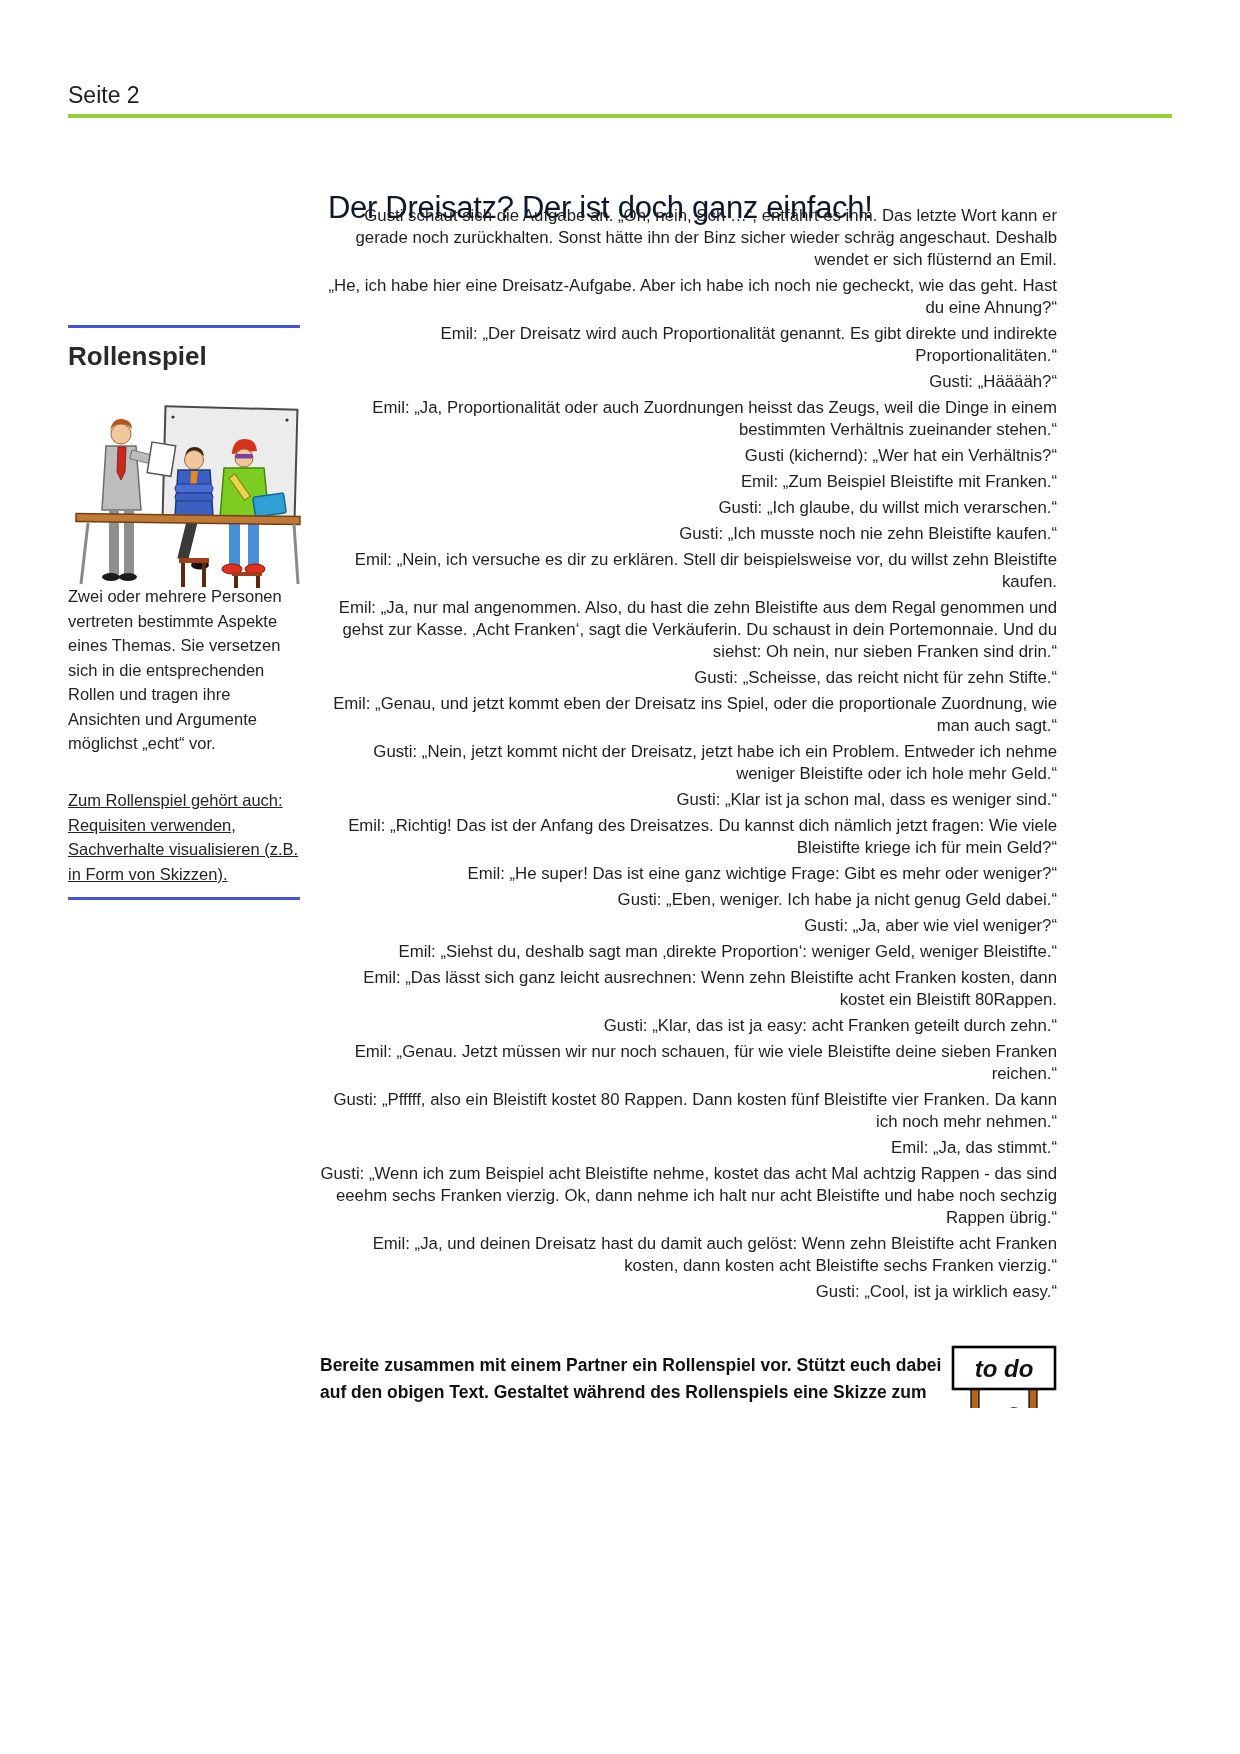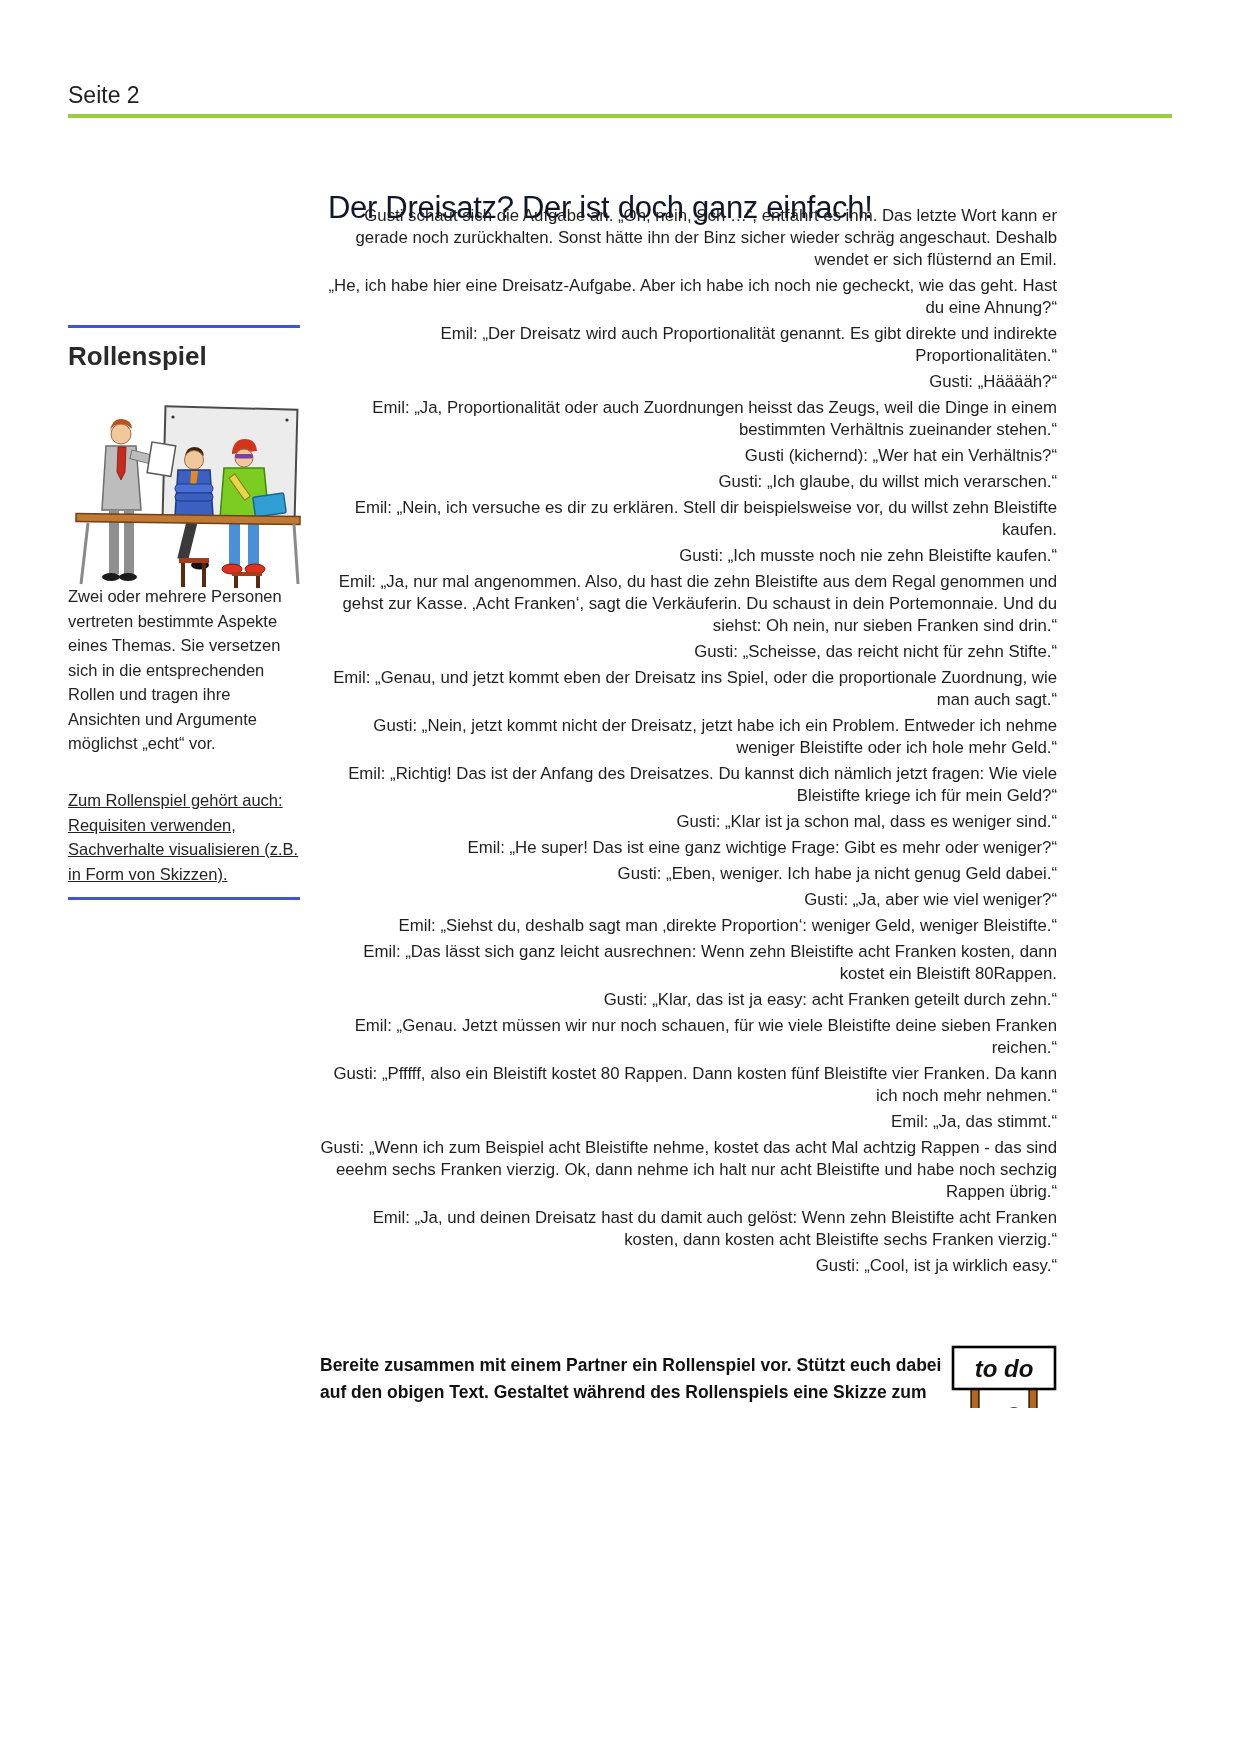--- a/index.html
+++ b/index.html
@@ -144,29 +144,30 @@
 
   <main>
     <h1 class="article-title">Der Dreisatz? Der ist doch ganz einfach!</h1>
     <div class="dialogue" id="dialogue">
         <p>Gusti schaut sich die Aufgabe an. „Oh, nein, Sch …“, entfährt es ihm. Das letzte Wort kann er gerade noch zurückhalten. Sonst hätte ihn der Binz sicher wieder schräg angeschaut. Deshalb wendet er sich flüsternd an Emil.</p>
         <p>„He, ich habe hier eine Dreisatz-Aufgabe. Aber ich habe ich noch nie gecheckt, wie das geht. Hast du eine Ahnung?“</p>
         <p>Emil: „Der Dreisatz wird auch Proportionalität genannt. Es gibt direkte und indirekte Proportionalitäten.“</p>
         <p>Gusti: „Hääääh?“</p>
         <p>Emil: „Ja, Proportionalität oder auch Zuordnungen heisst das Zeugs, weil die Dinge in einem bestimmten Verhältnis zueinander stehen.“</p>
         <p>Gusti (kichernd): „Wer hat ein Verhältnis?“</p>
+        <p>Emil: „Zum Beispiel Bleistifte mit Franken.“</p>
         <p>Gusti: „Ich glaube, du willst mich verarschen.“</p>
+        <p>Gusti: „Ich musste noch nie zehn Bleistifte kaufen.“</p>
         <p>Emil: „Nein, ich versuche es dir zu erklären. Stell dir beispielsweise vor, du willst zehn Bleistifte kaufen.</p>
-        <p>Gusti: „Ich musste noch nie zehn Bleistifte kaufen.“</p>
         <p>Emil: „Ja, nur mal angenommen. Also, du hast die zehn Bleistifte aus dem Regal genommen und gehst zur Kasse. ‚Acht Franken‘, sagt die Verkäuferin. Du schaust in dein Portemonnaie. Und du siehst: Oh nein, nur sieben Franken sind drin.“</p>
         <p>Gusti: „Scheisse, das reicht nicht für zehn Stifte.“</p>
         <p>Emil: „Genau, und jetzt kommt eben der Dreisatz ins Spiel, oder die proportionale Zuordnung, wie man auch sagt.“</p>
         <p>Gusti: „Nein, jetzt kommt nicht der Dreisatz, jetzt habe ich ein Problem. Entweder ich nehme weniger Bleistifte oder ich hole mehr Geld.“</p>
+        <p>Gusti: „Klar ist ja schon mal, dass es weniger sind.“</p>
         <p>Emil: „Richtig! Das ist der Anfang des Dreisatzes. Du kannst dich nämlich jetzt fragen: Wie viele Bleistifte kriege ich für mein Geld?“</p>
-        <p>Gusti: „Klar ist ja schon mal, dass es weniger sind.“</p>
         <p>Emil: „He super!  Das ist eine ganz wichtige Frage: Gibt es mehr oder weniger?“</p>
         <p>Gusti: „Eben, weniger. Ich habe ja nicht genug Geld dabei.“</p>
         <p>Gusti: „Ja, aber wie viel weniger?“</p>
         <p>Emil: „Siehst du, deshalb sagt man ‚direkte Proportion‘: weniger Geld, weniger Bleistifte.“</p>
         <p>Emil: „Das lässt sich ganz leicht ausrechnen: Wenn zehn Bleistifte acht Franken kosten, dann kostet ein Bleistift 80Rappen.</p>
         <p>Gusti: „Klar, das ist ja easy: acht Franken geteilt durch zehn.“</p>
         <p>Emil: „Genau. Jetzt müssen wir nur noch schauen, für wie viele Bleistifte deine sieben Franken reichen.“</p>
         <p>Gusti: „Pfffff, also ein Bleistift kostet 80 Rappen. Dann kosten fünf Bleistifte vier Franken. Da kann ich noch mehr nehmen.“</p>
         <p>Emil: „Ja, das stimmt.“</p>
         <p>Gusti: „Wenn ich zum Beispiel acht Bleistifte nehme, kostet das acht Mal achtzig Rappen - das sind eeehm sechs Franken vierzig. Ok, dann nehme ich halt nur acht Bleistifte und habe noch sechzig Rappen übrig.“</p>

